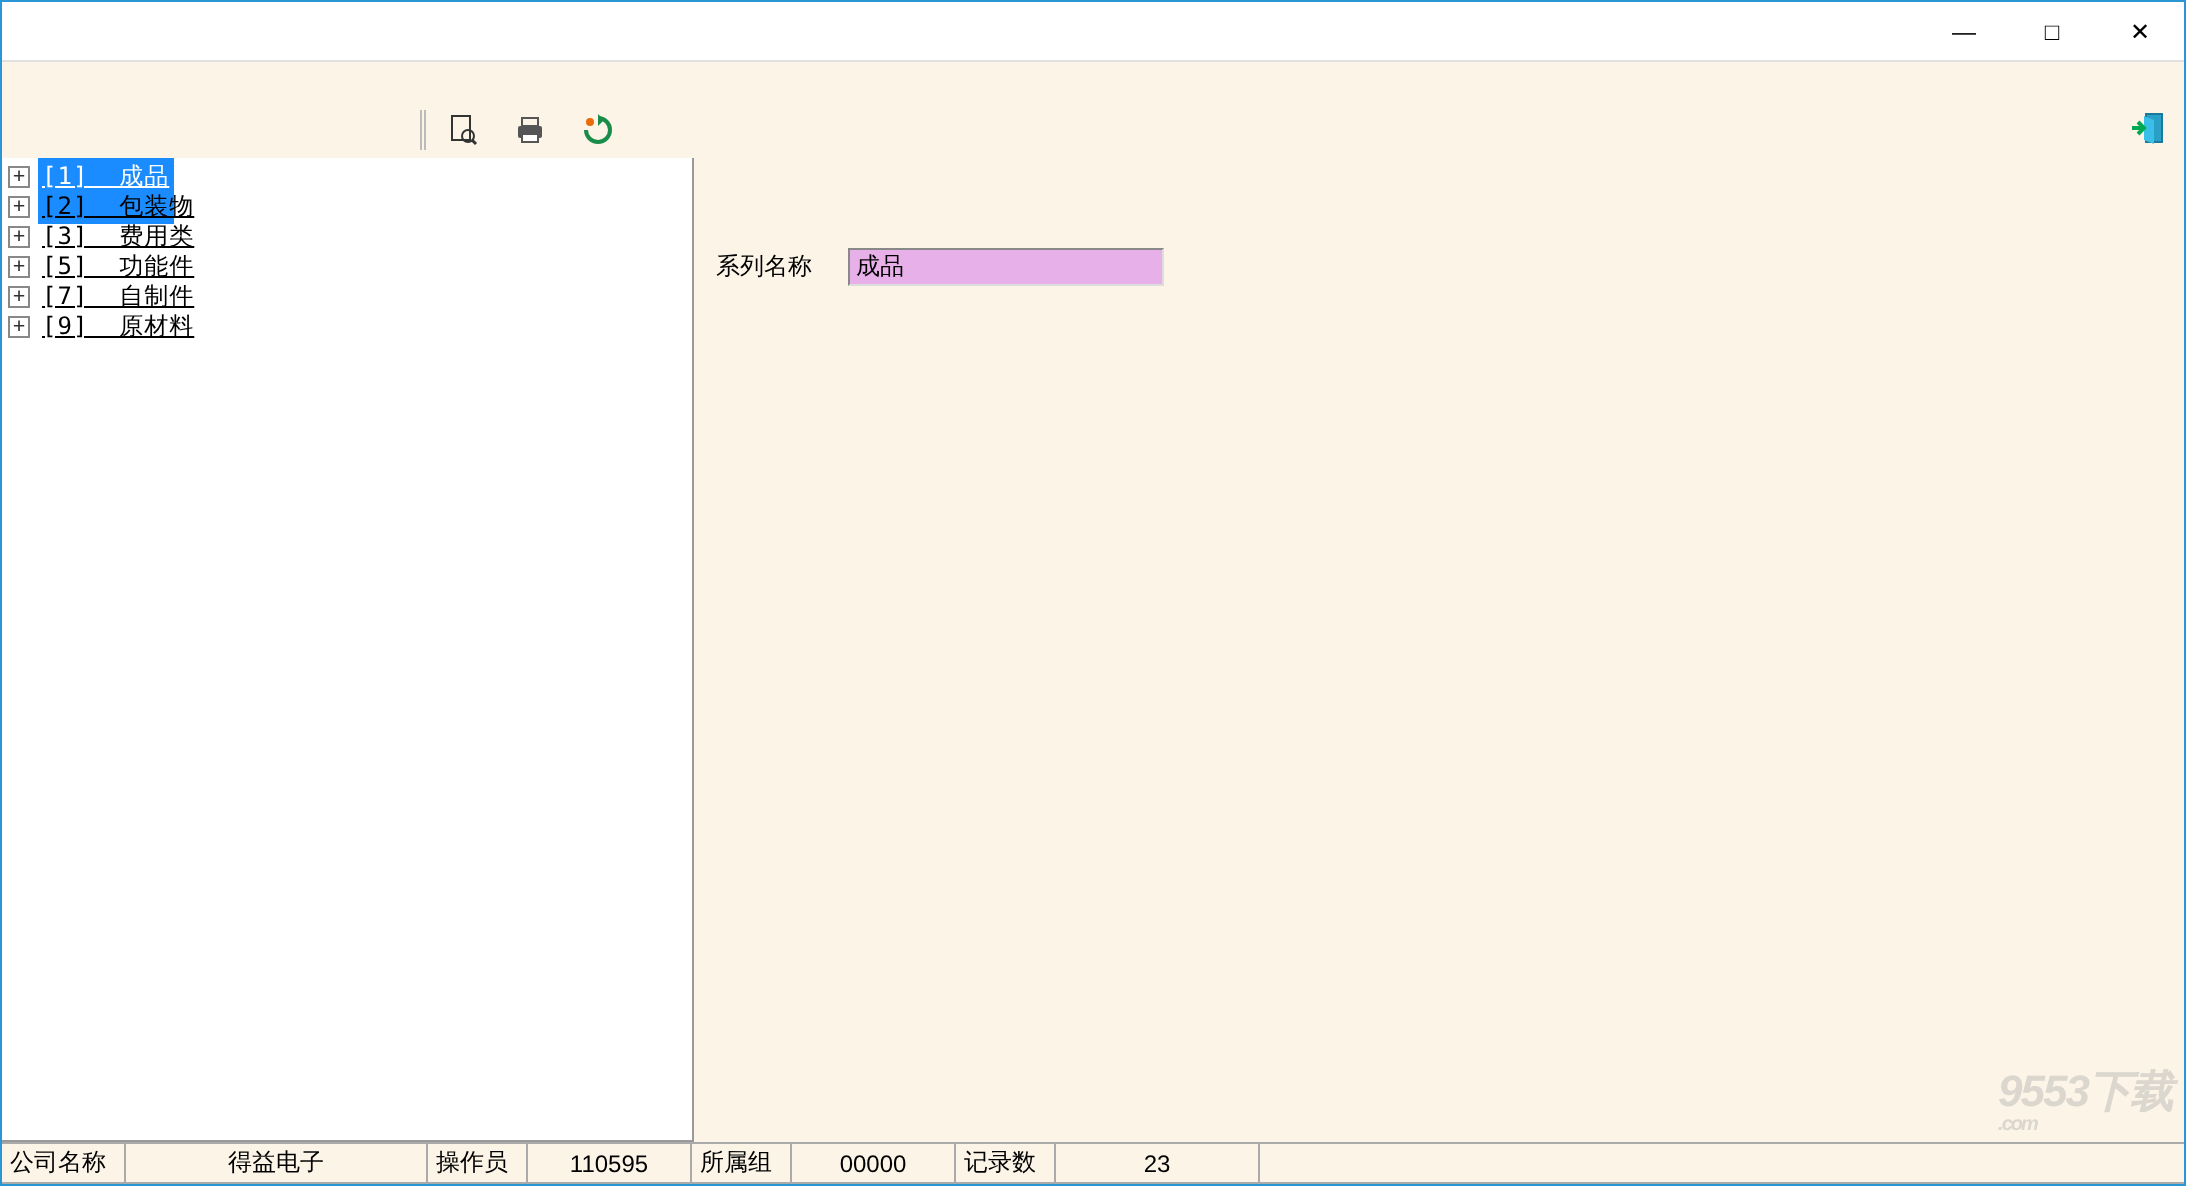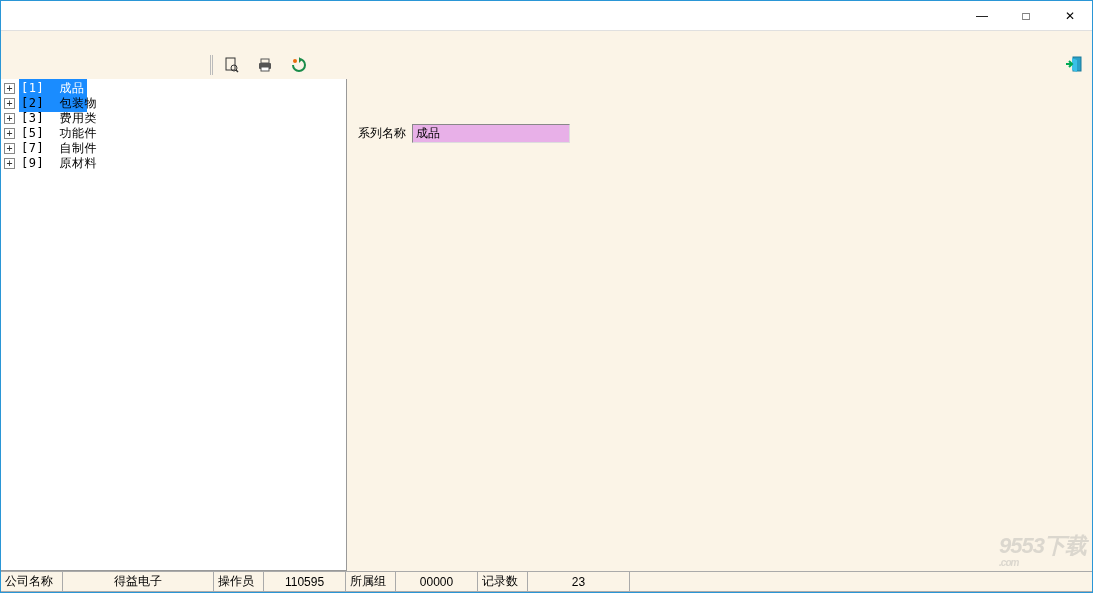--- a/index.html
+++ b/index.html
@@ -76,21 +76,21 @@
   }
   .tree-item .expander {
     width: 11px; height: 11px;
     border: 1px solid #888;
     display: inline-flex; align-items: center; justify-content: center;
     font-size: 10px; line-height: 9px;
     margin-right: 4px;
     color: #333;
     background: #fff;
   }
-  .tree-item .label { padding: 16px 2px; letter-spacing: 0.5px; }
+  .tree-item .label { padding: 16px 2px; letter-spacing: 0.5px; text-decoration: underline; }
   .tree-item.selected .label { background: #1a8cff; color: #fff; }
   .form-area {
     flex: 1 1 auto;
     padding: 45px 0 0 10px;
     position: relative;
   }
   .form-row {
     display: flex; align-items: center;
     margin-bottom: 20px;
   }
@@ -104,20 +104,21 @@
   .form-row.remark .flabel { letter-spacing: 0; }
   .input {
     height: 19px; line-height: 17px;
     border-top: 1px solid #888;
     border-left: 1px solid #888;
     border-right: 1px solid #ddd;
     border-bottom: 1px solid #ddd;
     padding: 0 3px;
     font-size: 12px;
     font-family: Liberation Sans, sans-serif;
+    margin-left: 12px;
   }
   .input.pink { background: #e8b0e8; width: 158px; }
   .input.white { background: #fff; width: 230px; }
   .statusbar {
     height: 21px;
     border-top: 1px solid #aaa;
     display: flex; align-items: stretch;
     font-size: 12px;
     background: #fbf4e7;
     font-family: "SimSun", Arial;

